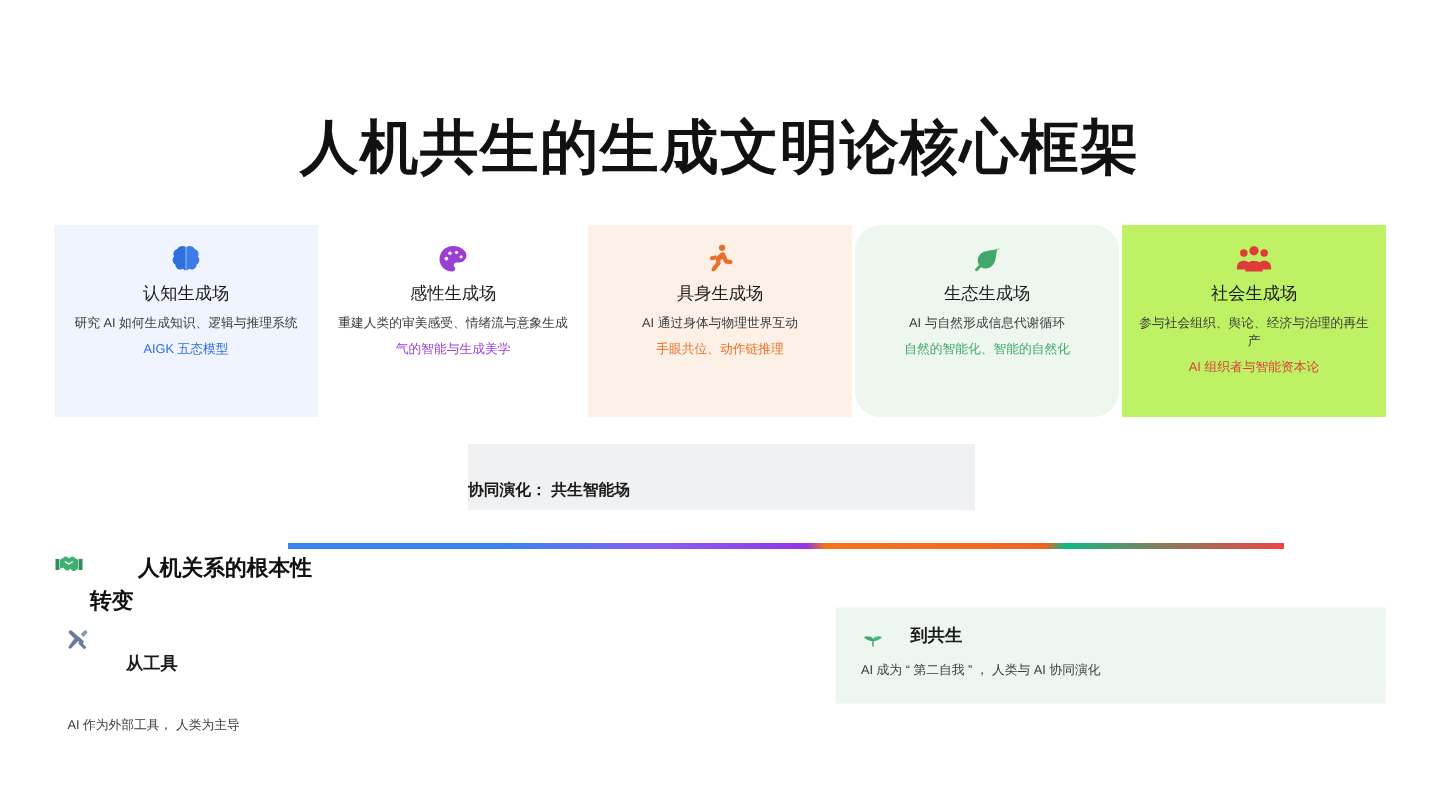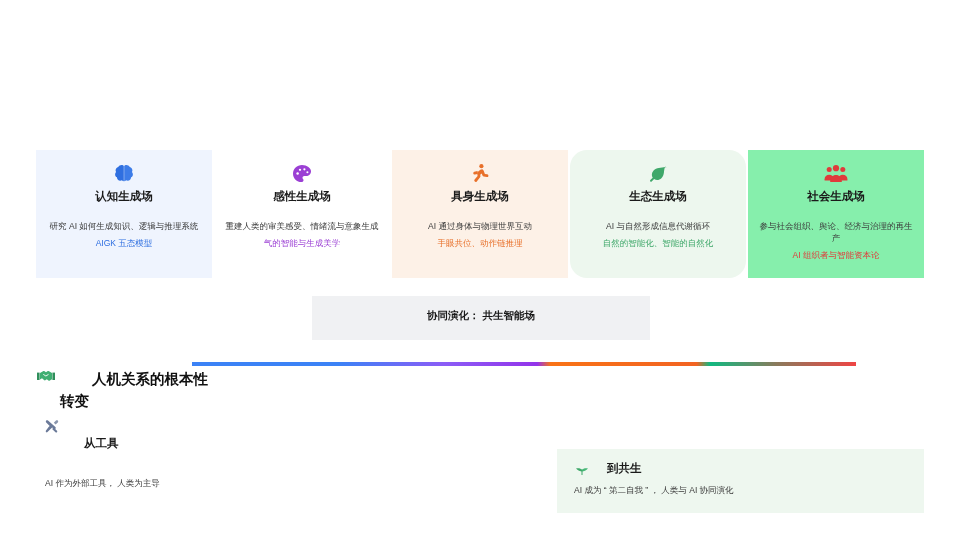--- a/index.html
+++ b/index.html
@@ -53,23 +53,23 @@
     overflow: hidden;
   }
   .card-icon {
     height: 26px;
     line-height: 26px;
     margin-bottom: 4px;
   }
   .card-icon svg { display: inline-block; vertical-align: middle; }
   .card-title {
     font-size: 11.5px;
-    font-weight: 700;
-    color: #1a1a1a;
-    margin-bottom: 16px;
+    font-weight: 400;
+    color: #1a1a1a;
+    margin-bottom: 5px;
     line-height: 1.2;
   }
   .card-desc {
     font-size: 8.5px;
     color: #3b3b3b;
     line-height: 1.45;
     margin-bottom: 6px;
   }
   .card-tag {
     font-size: 8.5px;
@@ -80,22 +80,21 @@
 
   
   .band {
     position: absolute;
     left: 312px;
     top: 296px;
     width: 338px;
     height: 44px;
     background: #f0f1f3;
     box-sizing: border-box;
-    padding-top: 12px;
-    text-align: center;
+    padding-top: 24px;
   }
   .band-title {
     font-size: 10.5px;
     font-weight: 700;
     color: #1a1a1a;
     line-height: 1.5;
   }
   .band-sub {
     font-size: 8.5px;
     color: #3a3a3a;
@@ -166,21 +165,20 @@
   }
 
   
   .sym-box {
     position: absolute;
     left: 557px;
     top: 405px;
     width: 367px;
     height: 64px;
     background: #eef7ef;
-    margin-top: 44px;
   }
   .sym-icon {
     position: absolute;
     left: 17px;
     top: 13px;
     width: 16px;
     height: 16px;
   }
   .sym-title {
     position: absolute;
@@ -199,20 +197,21 @@
     font-size: 8.5px;
     color: #3b3b3b;
     line-height: 1.5;
   }
 </style>
 </head>
 <body>
 
 <div class="slide">
 
+  <div class="title">人机共生的生成文明论核心框架</div>
 
   <div class="cards">
 
     <div class="card c1" style="background: rgb(239, 244, 254);">
       <div class="card-icon">
         <svg width="24" height="24" viewBox="0 0 24 24">
           <path d="M11.3 3.4c-1.9-.9-4.2-.1-5.1 1.6-1.5.3-2.6 1.7-2.6 3.3 0 .6.2 1.2.5 1.7-.6.6-1 1.5-1 2.4 0 1.3.7 2.4 1.8 2.9 0 1.9 1.5 3.4 3.4 3.4.6 0 1.2-.2 1.7-.5.4.6 1 1 1.8 1.1V3.9c-.2-.2-.3-.4-.5-.5z" fill="#2f6fe0"></path>
           <path d="M12.7 3.4c1.9-.9 4.2-.1 5.1 1.6 1.5.3 2.6 1.7 2.6 3.3 0 .6-.2 1.2-.5 1.7.6.6 1 1.5 1 2.4 0 1.3-.7 2.4-1.8 2.9 0 1.9-1.5 3.4-3.4 3.4-.6 0-1.2-.2-1.7-.5-.4.6-1 1-1.8 1.1V3.9c.2-.2.3-.4.5-.5z" fill="#3d7ce8"></path>
         </svg>
       </div>
@@ -253,21 +252,21 @@
       <div class="card-icon">
         <svg width="24" height="24" viewBox="0 0 24 24">
           <path d="M20.5 5.2c-.2-.4-.7-.6-1.1-.4-2.1.8-4.4.9-6.6 1.3-1.9.3-3.8.9-5.2 2.3-2 2-2.3 5-.9 7.3l-2.4 2.4c-.4.4-.4 1 0 1.4.4.4 1 .4 1.4 0l2.4-2.4c2.3 1.4 5.3 1.1 7.3-.9 1.5-1.5 2.2-3.5 2.5-5.5.3-2 .4-4 1-5.1.1-.1.1-.3-.4-.4z" fill="#3fa86a"></path>
         </svg>
       </div>
       <div class="card-title">生态生成场</div>
       <div class="card-desc">AI 与自然形成信息代谢循环</div>
       <div class="card-tag" style="color:#3fa86a">自然的智能化、智能的自然化</div>
     </div>
 
-    <div class="card c5" style="background: #86efac;">
+    <div class="card c5" style="background: #bef264;">
       <div class="card-icon">
         <svg width="26" height="24" viewBox="0 0 26 24">
           <circle cx="6.2" cy="7.6" r="2.5" fill="#e03b3b"></circle>
           <circle cx="19.8" cy="7.6" r="2.5" fill="#e03b3b"></circle>
           <circle cx="13" cy="6.2" r="3.1" fill="#e03b3b"></circle>
           <path d="M1.6 17.2c0-2.6 2-4.4 4.6-4.4s4.6 1.8 4.6 4.4v1.4H1.6z" fill="#e03b3b"></path>
           <path d="M15.2 17.2c0-2.6 2-4.4 4.6-4.4s4.6 1.8 4.6 4.4v1.4h-9.2z" fill="#e03b3b"></path>
           <path d="M7.2 18.4c0-3.2 2.5-5.5 5.8-5.5s5.8 2.3 5.8 5.5v1.6H7.2z" fill="#e03b3b"></path>
         </svg>
       </div>

